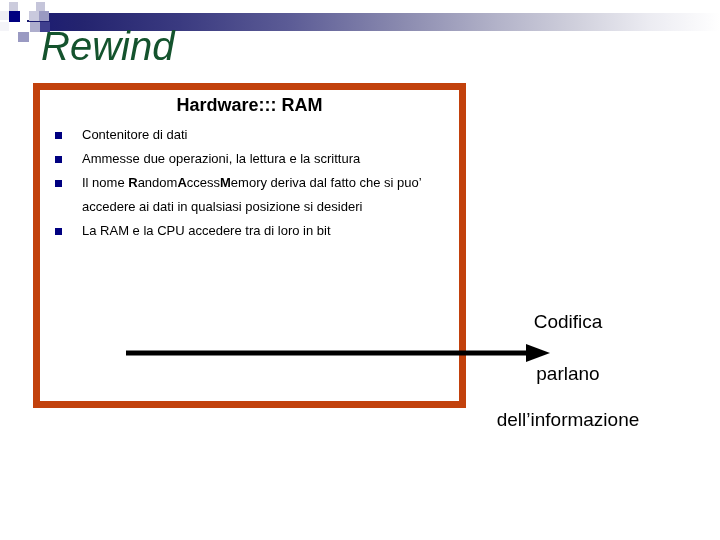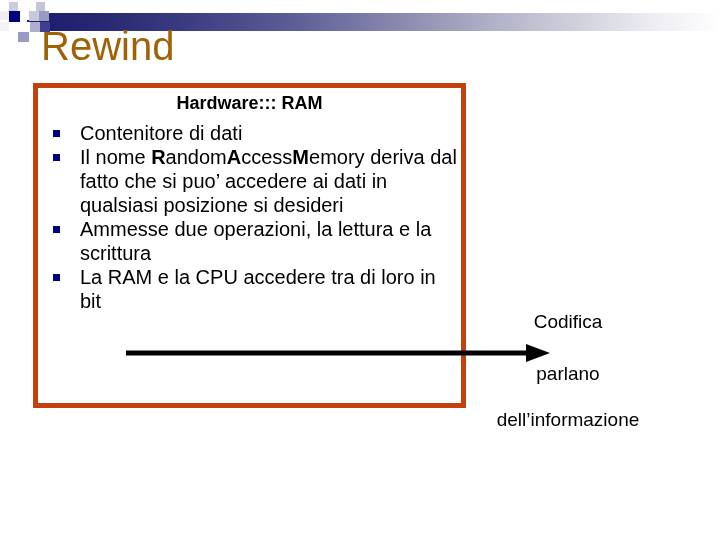--- a/index.html
+++ b/index.html
@@ -47,33 +47,34 @@
     position: absolute;
   }
 
   
   #page-title {
     position: absolute;
     left: 41px;
     top: 24px;
     font-size: 40px;
     line-height: 44px;
-    color: #a16207;
+    color: #14532d;
     white-space: nowrap;
     letter-spacing: 0px;
+    font-style: italic;
   }
 
   
   #content-box {
     position: absolute;
     left: 33px;
     top: 83px;
     width: 433px;
     height: 325px;
-    border: 5px solid #c2410c;
+    border: 7px solid #c2410c;
     box-sizing: border-box;
     background: transparent;
   }
 
   #box-heading {
     position: absolute;
     left: 0;
     top: 5px;
     width: 100%;
     text-align: center;
@@ -89,21 +90,21 @@
     width: 410px;
     margin: 0;
     padding: 0;
     list-style: none;
   }
 
   #bullet-list li {
     position: relative;
     padding-left: 30px;
     margin: 0 0 0 0;
-    font-size: 20px;
+    font-size: 13px;
     line-height: 24px;
     color: #000000;
   }
 
   .bullet-marker {
     position: absolute;
     left: 3px;
     top: 9px;
     width: 7px;
     height: 7px;
@@ -167,22 +168,22 @@
     </div>
 
   <div id="page-title">Rewind</div>
 
   <div id="content-box">
 
     <div id="box-heading">Hardware::: RAM</div>
 
     <ul id="bullet-list">
         <li><span class="bullet-marker" style="background: rgb(0, 0, 128);"></span><span><span>Contenitore di dati</span></span></li>
+        <li><span class="bullet-marker" style="background: rgb(0, 0, 128);"></span><span><span>Ammesse due operazioni, la lettura e la scrittura</span></span></li>
         <li><span class="bullet-marker" style="background: rgb(0, 0, 128);"></span><span><span>Il nome </span><span class="b">R</span><span>andom</span><span class="b">A</span><span>ccess</span><span class="b">M</span><span>emory deriva dal fatto che si puo’ accedere ai dati in qualsiasi  posizione si desideri</span></span></li>
-        <li><span class="bullet-marker" style="background: rgb(0, 0, 128);"></span><span><span>Ammesse due operazioni, la lettura e la scrittura</span></span></li>
         <li><span class="bullet-marker" style="background: rgb(0, 0, 128);"></span><span><span>La RAM e la CPU accedere tra di loro in </span><span class="i">bit</span></span></li>
       </ul>
 
   </div>
 
   <svg id="arrow" viewBox="0 0 424 20">
     <line x1="0" y1="10" x2="404" y2="10" stroke="#000000" stroke-width="5"></line>
     <polygon points="400,1 424,10 400,19" fill="#000000"></polygon>
   </svg>
 

